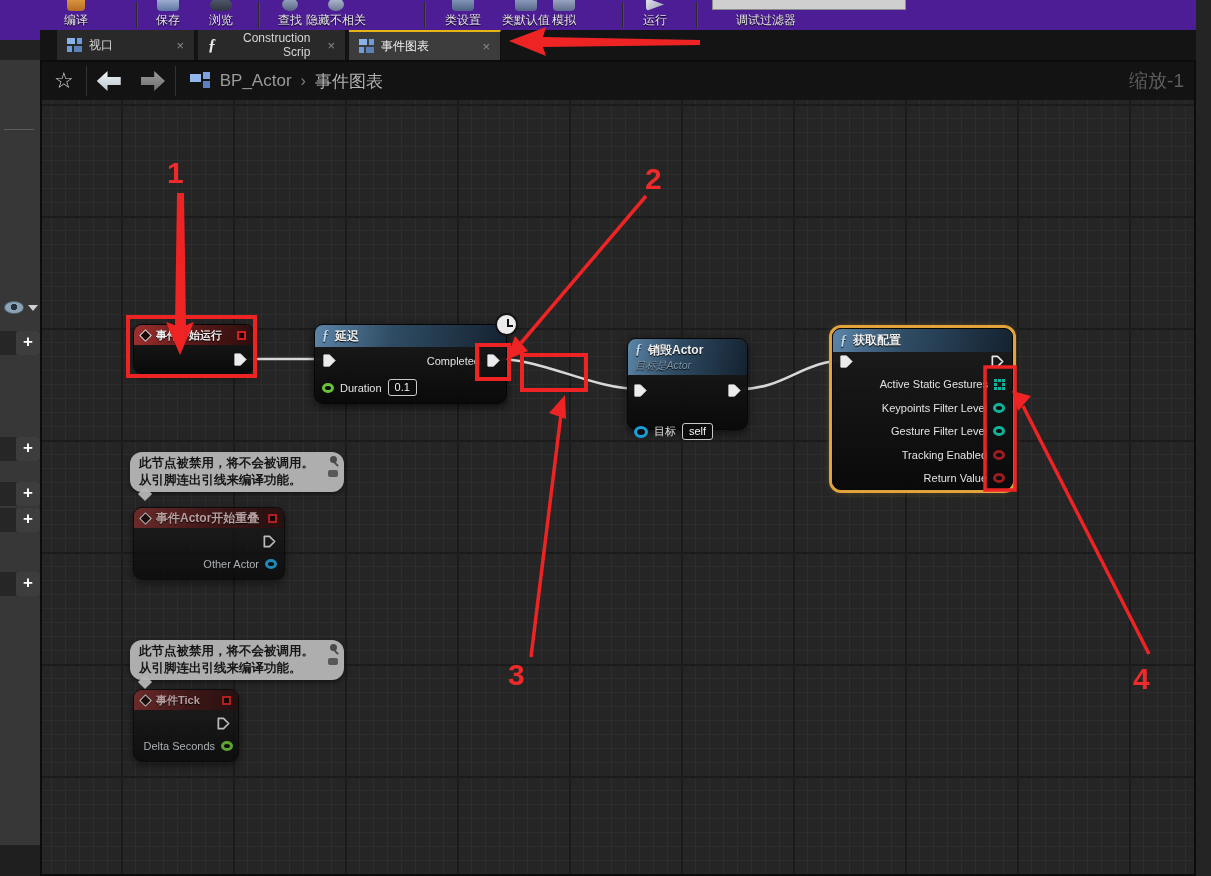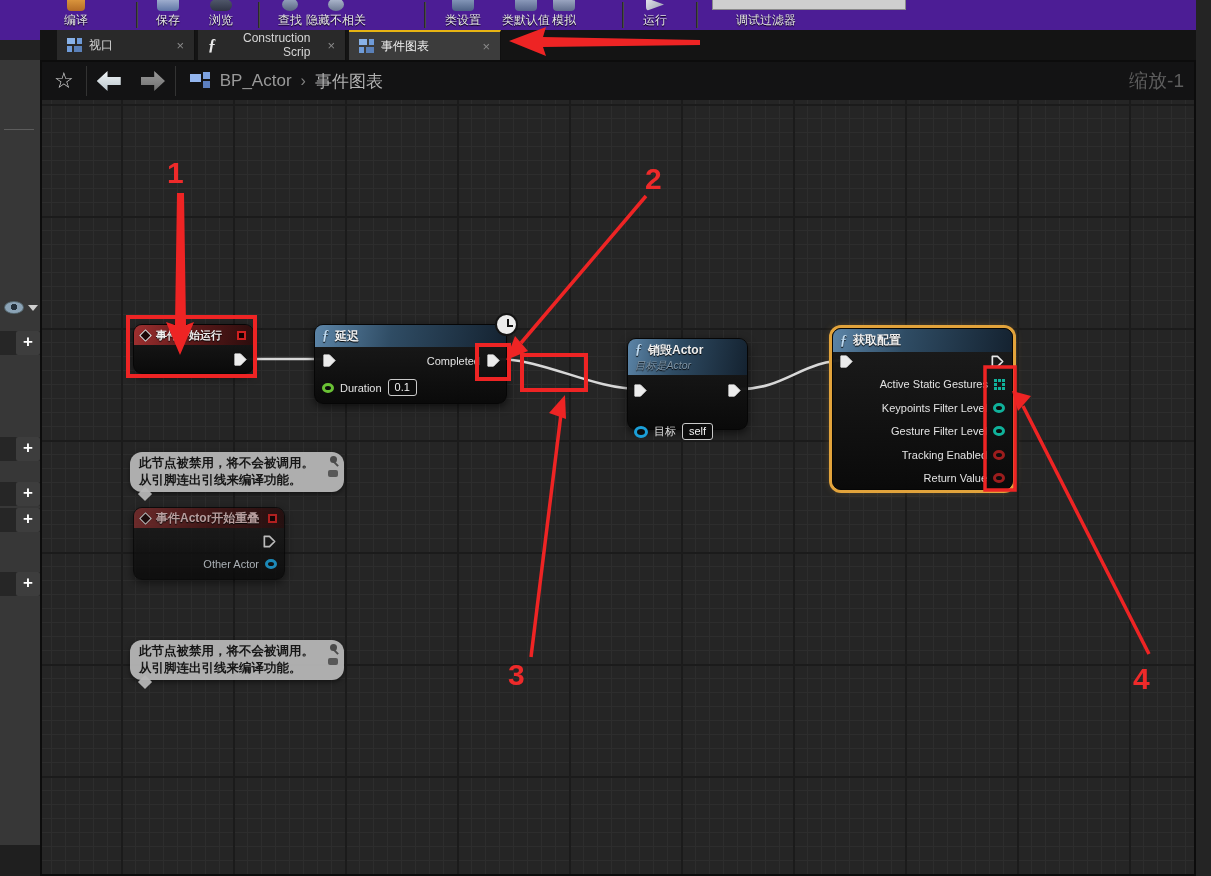--- a/index.html
+++ b/index.html
@@ -380,20 +380,36 @@
       </div>
     </div>
 
     <div class="bubble" style="left:88px;top:578px;width:214px;">
       <span class="pin-ic"></span>
       <span class="speech-ic"></span>
       <div>此节点被禁用，将不会被调用。</div>
       <div>从引脚连出引线来编译功能。</div>
     </div>
 
+    <div class="node dimmed" style="left:91px;top:627px;width:106px;height:73px;">
+      <div class="ntitle t-red-dim">
+        <span class="diamond"></span>
+        <span style="font-size:11px;color:#d8b9b9;">事件Tick</span>
+        <span class="red-sq"></span>
+      </div>
+      <div class="pinrow right" style="right:7px;top:26px;">
+        <svg class="execpin" viewBox="0 0 16 16">
+            <path d="M2.5 2.5 h5.5 l5.5 5.5 -5.5 5.5 H2.5 z" fill="none" stroke="#dcdcdc" stroke-width="1.8" stroke-linejoin="round"></path>
+          </svg>
+      </div>
+      <div class="pinrow right" style="right:5px;top:50px;">
+        <span class="donut d-green"></span>
+        <span style="color:#c6cdd3;">Delta Seconds</span>
+      </div>
+    </div>
 
   </div>
 
   <svg class="overlay" viewBox="0 0 1211 876">
 
     <path d="M509 41 L546 27 L543 37 L700 40 L700 45 L543 47 L546 56 Z" fill="#ee2424"></path>
 
     <path d="M177 193 L184 193 L186 325 L194 322 L180 355 L166 322 L175 325 Z" fill="#ee2424"></path>
     <rect x="128" y="317" width="127" height="59" fill="none" stroke="#ee2424" stroke-width="4"></rect>
 

